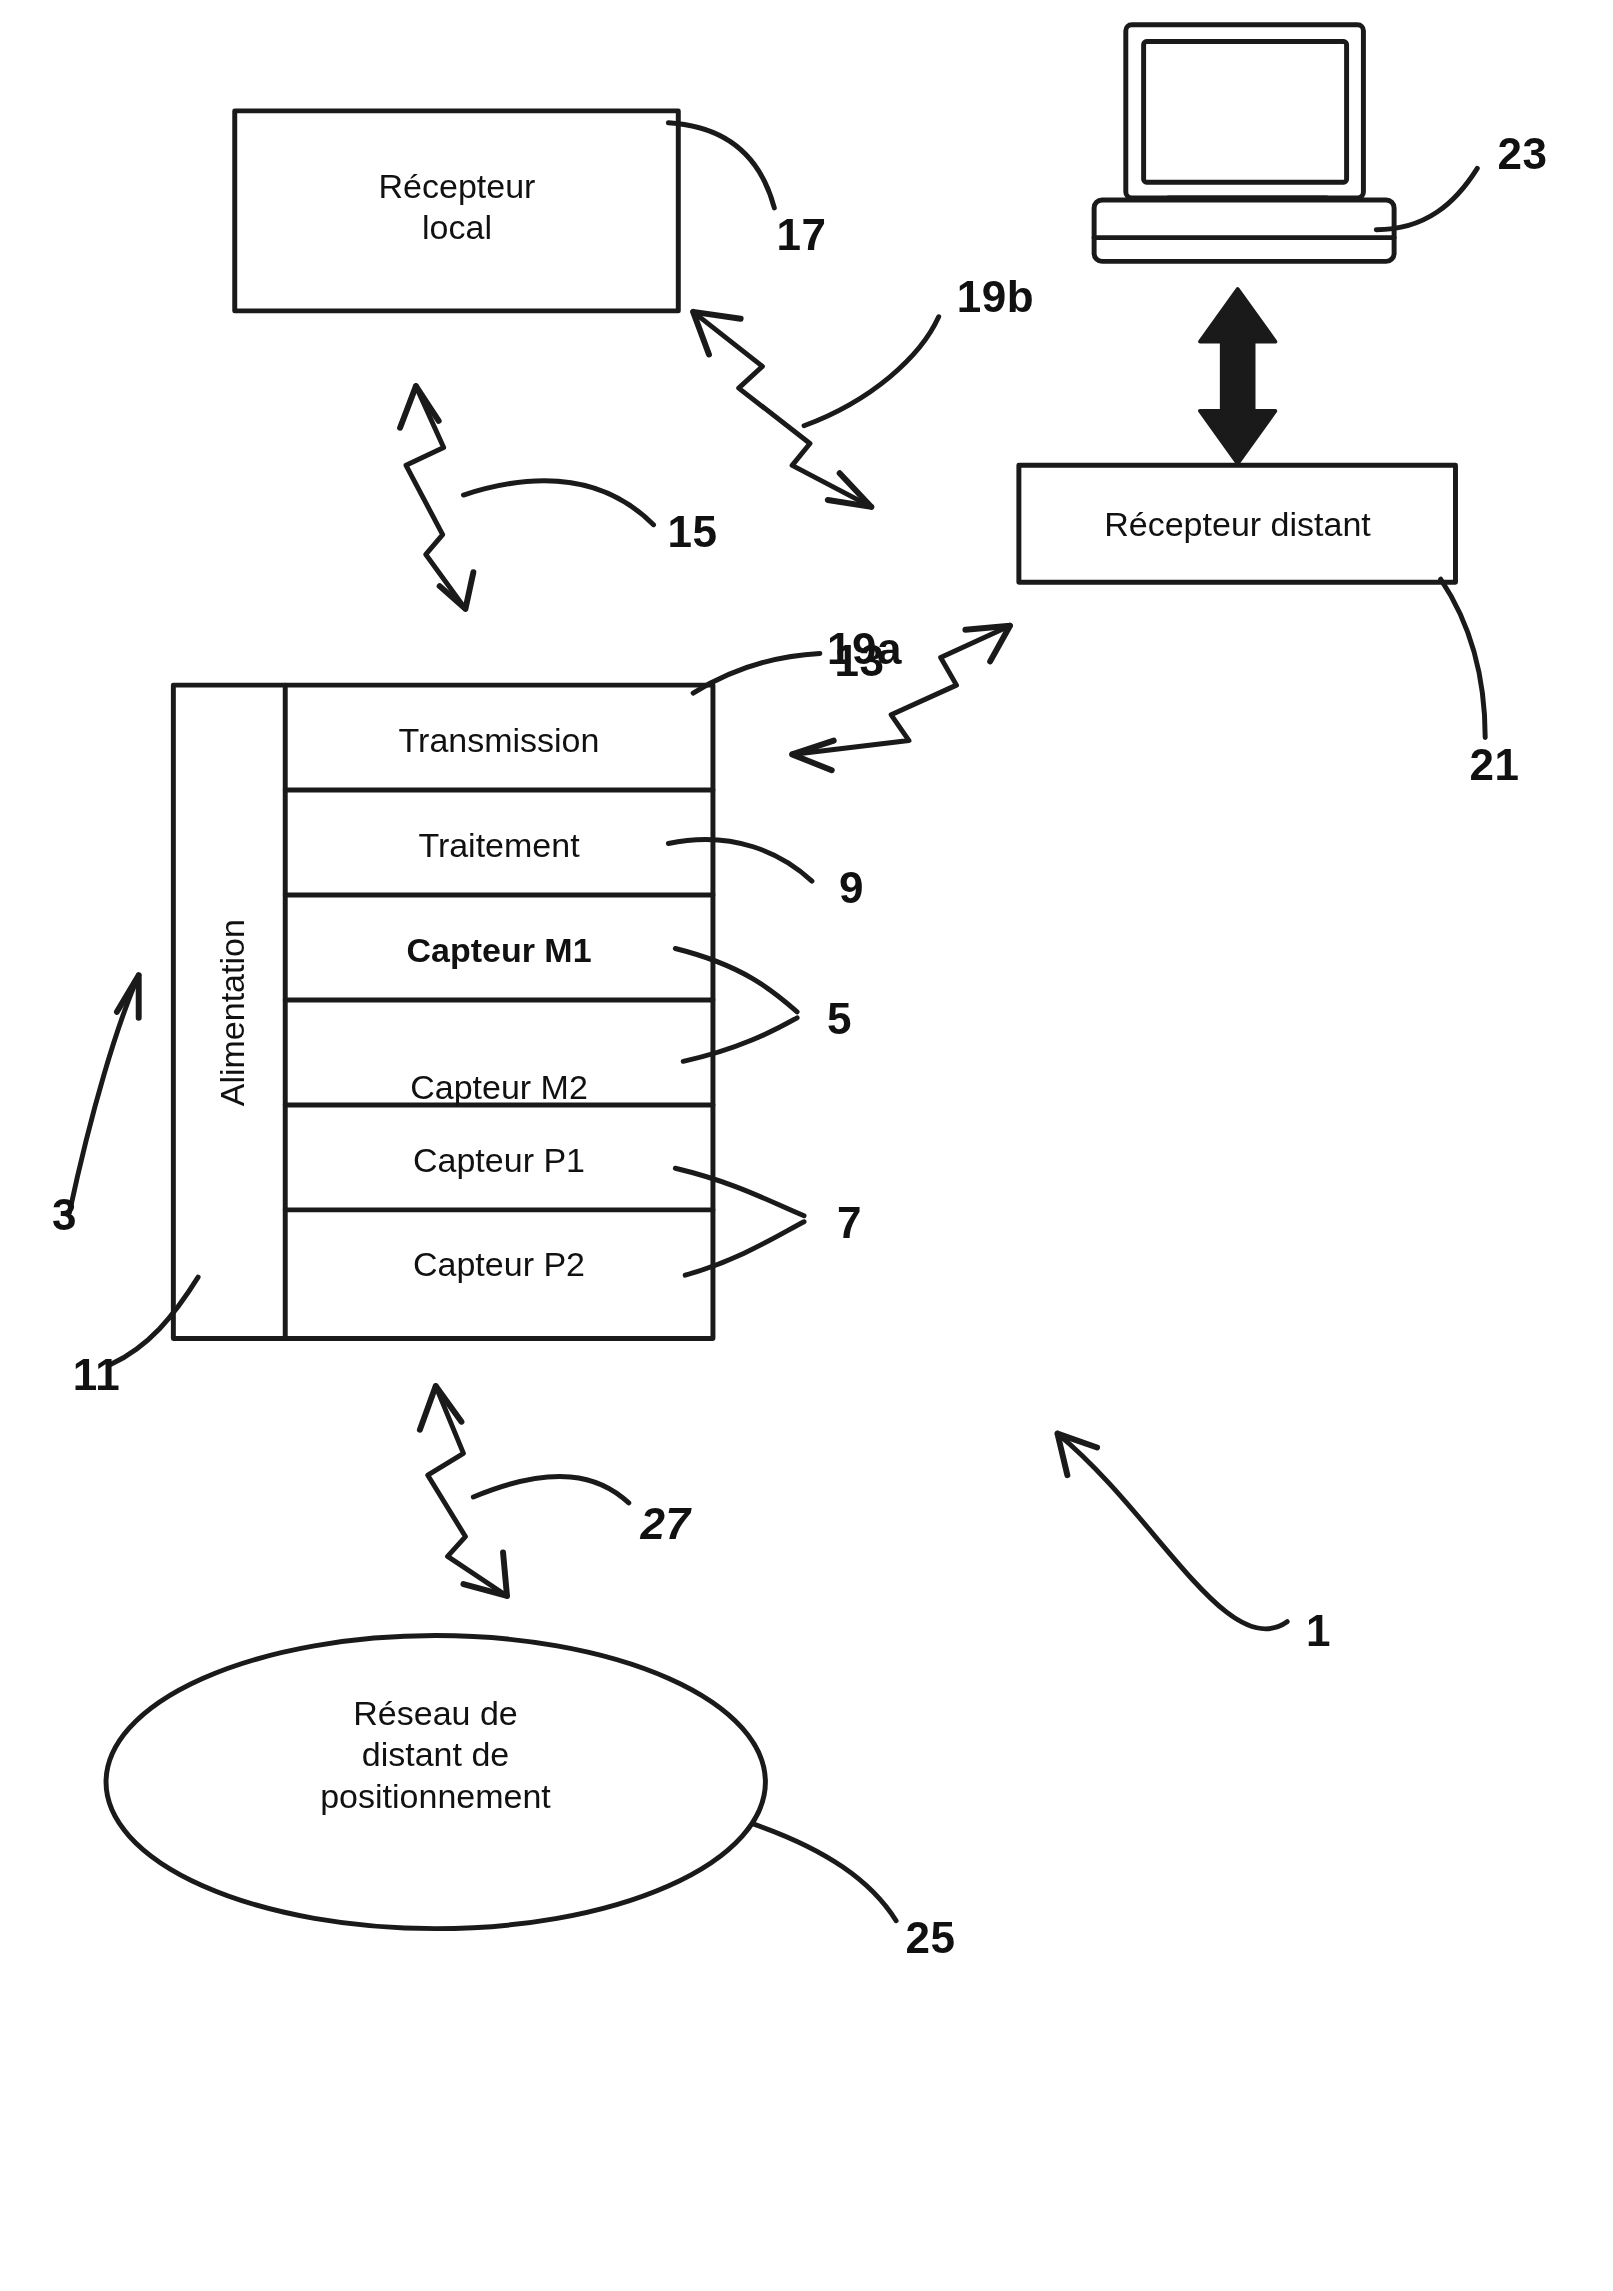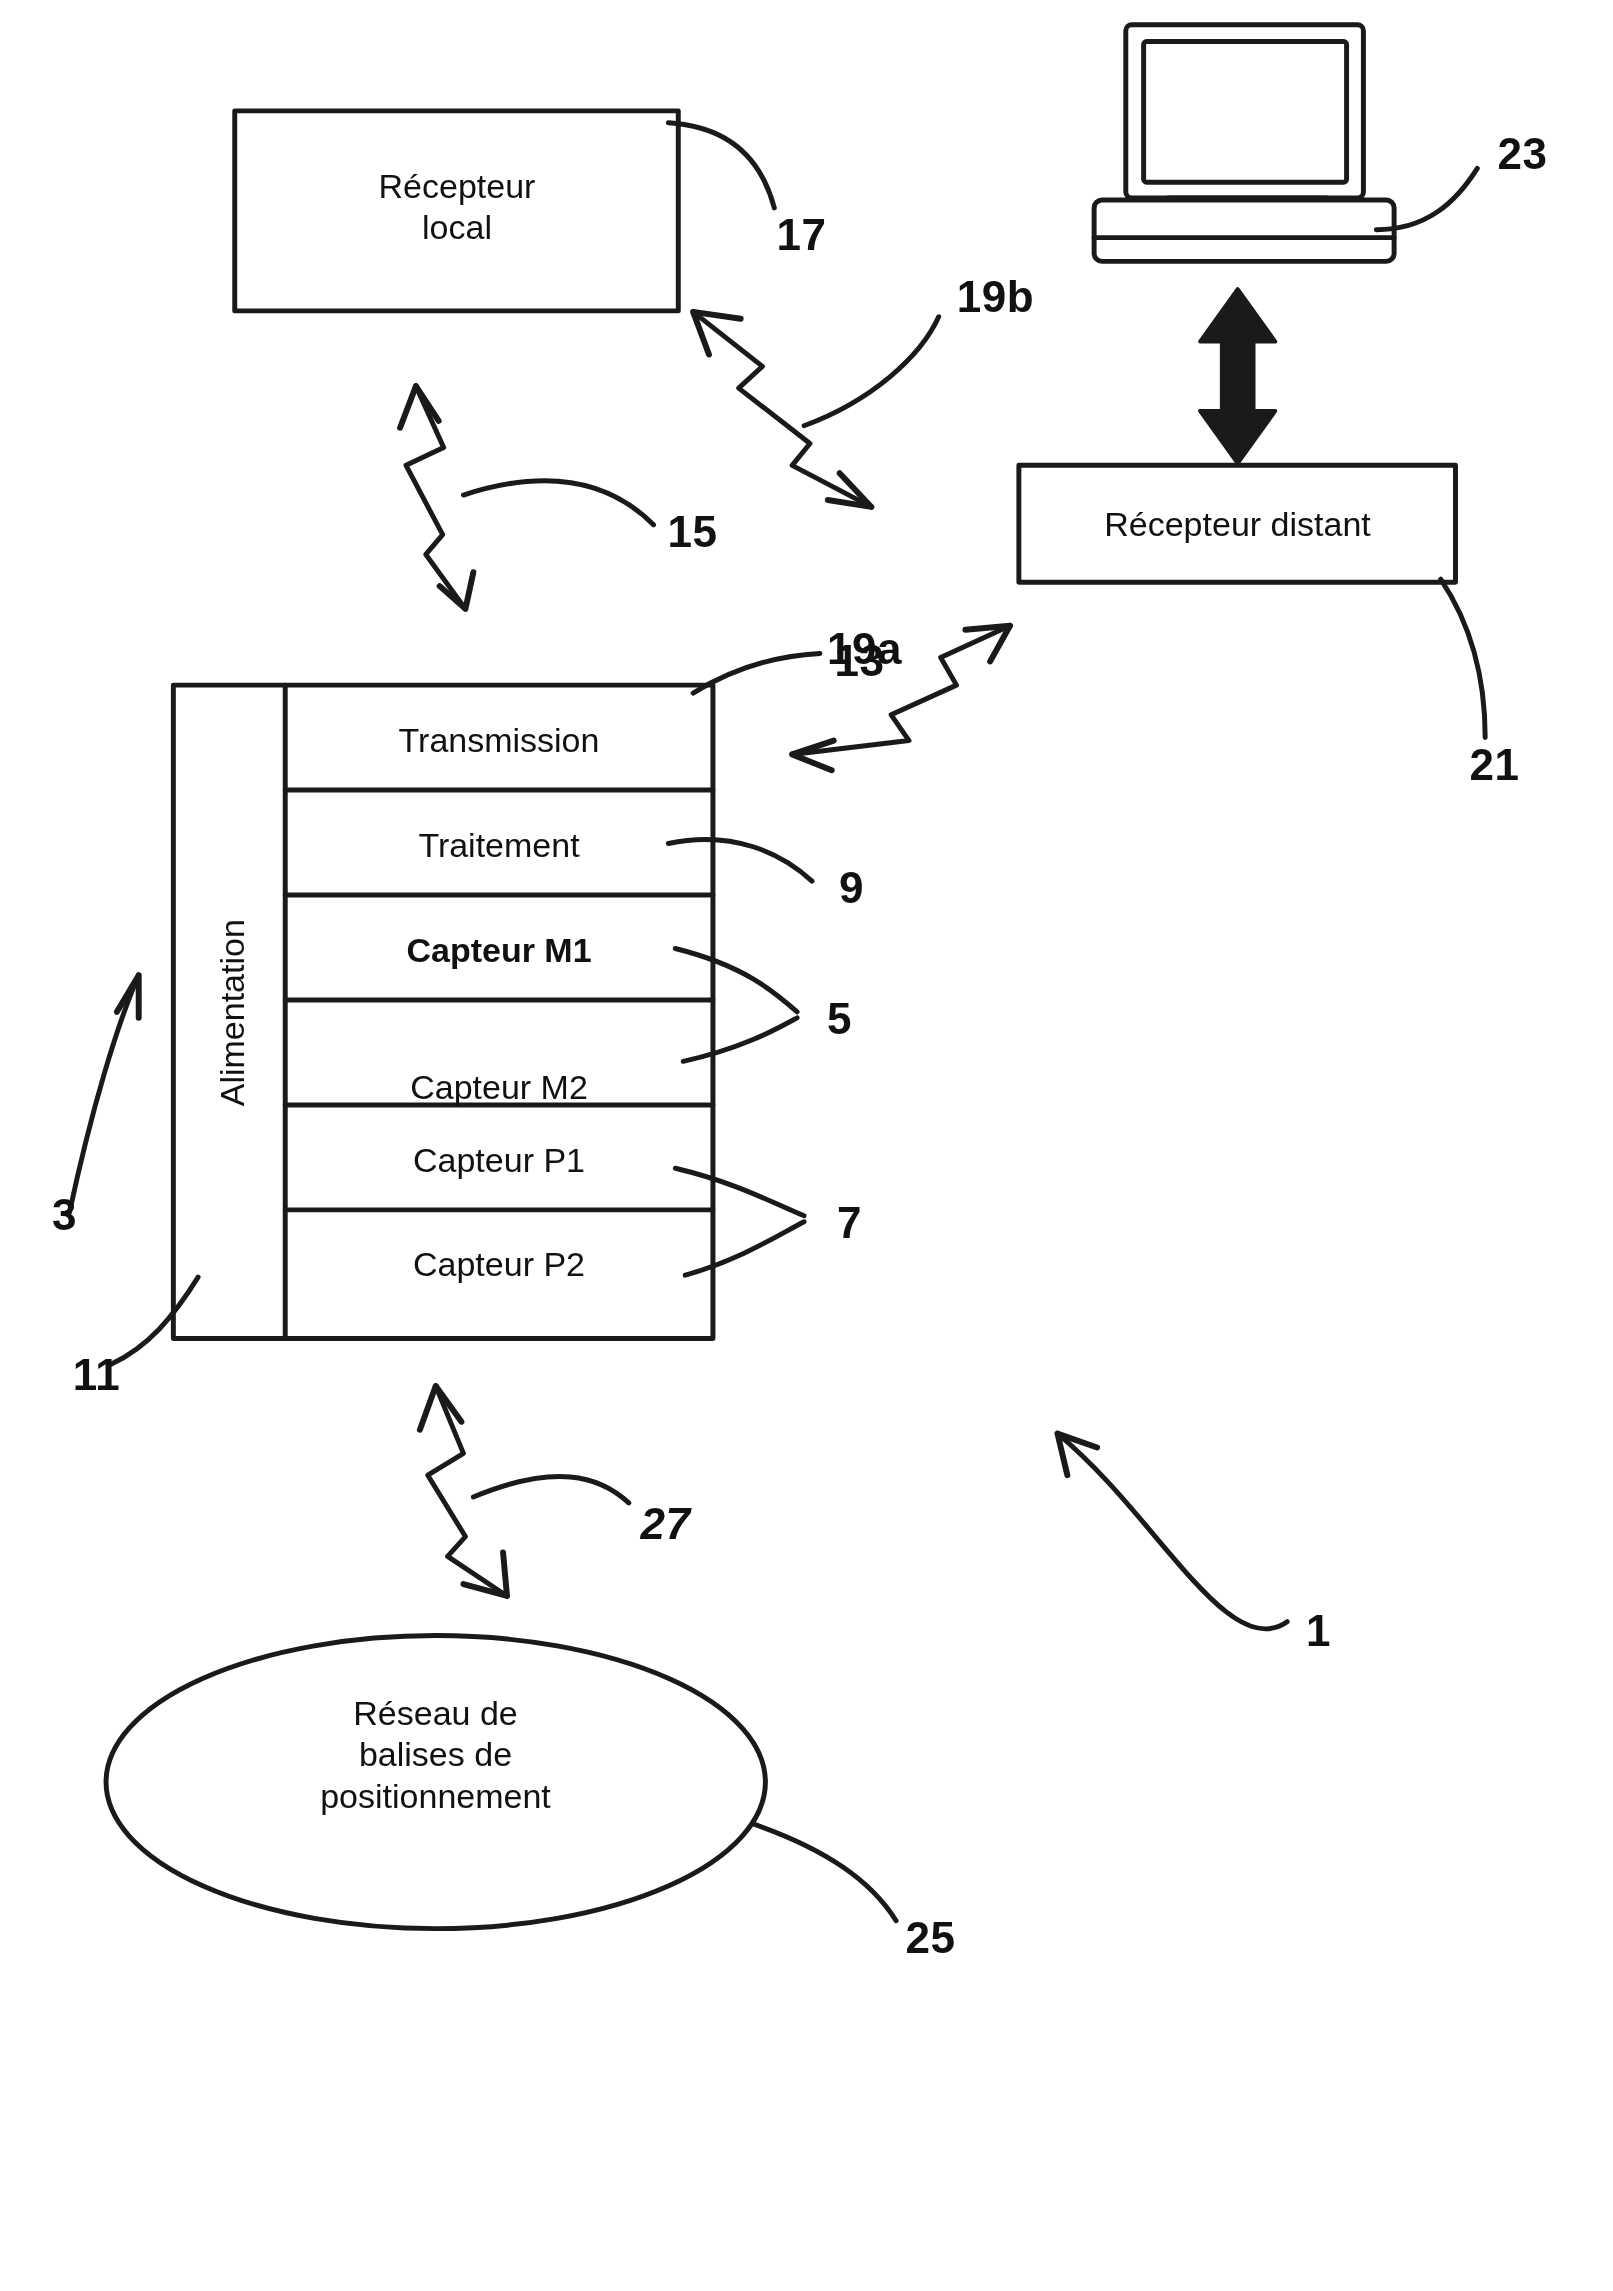--- a/index.html
+++ b/index.html
@@ -164,21 +164,21 @@
   <div class="lbl box-label" style="left:285px; top:930px; width:428px;font-weight:bold;">Capteur M1</div>
   <div class="lbl box-label" style="left:285px; top:1035px; width:428px;margin-top:32px;">Capteur M2</div>
   <div class="lbl box-label" style="left:285px; top:1140px; width:428px;">Capteur P1</div>
   <div class="lbl box-label" style="left:285px; top:1244px; width:428px;">Capteur P2</div>
 
   
   <div class="lbl vert-label" style="left:79px; top:992px; width:307px;">Alimentation</div>
 
   
   <div class="lbl box-label" style="left:178px; top:1693px; width:515px;">Réseau de
-balises de
+distant de
 positionnement</div>
 
   
   <div class="lbl ref-num" style="left:762px; top:208px; width:79px;">17</div>
   <div class="lbl ref-num" style="left:941px; top:270px; width:109px;">19b</div>
   <div class="lbl ref-num" style="left:1483px; top:127px; width:79px;">23</div>
   <div class="lbl ref-num" style="left:1455px; top:738px; width:79px;">21</div>
   <div class="lbl ref-num" style="left:653px; top:505px; width:79px;">15</div>
   <div class="lbl ref-num" style="left:810px; top:622px; width:109px;">19a</div>
   

